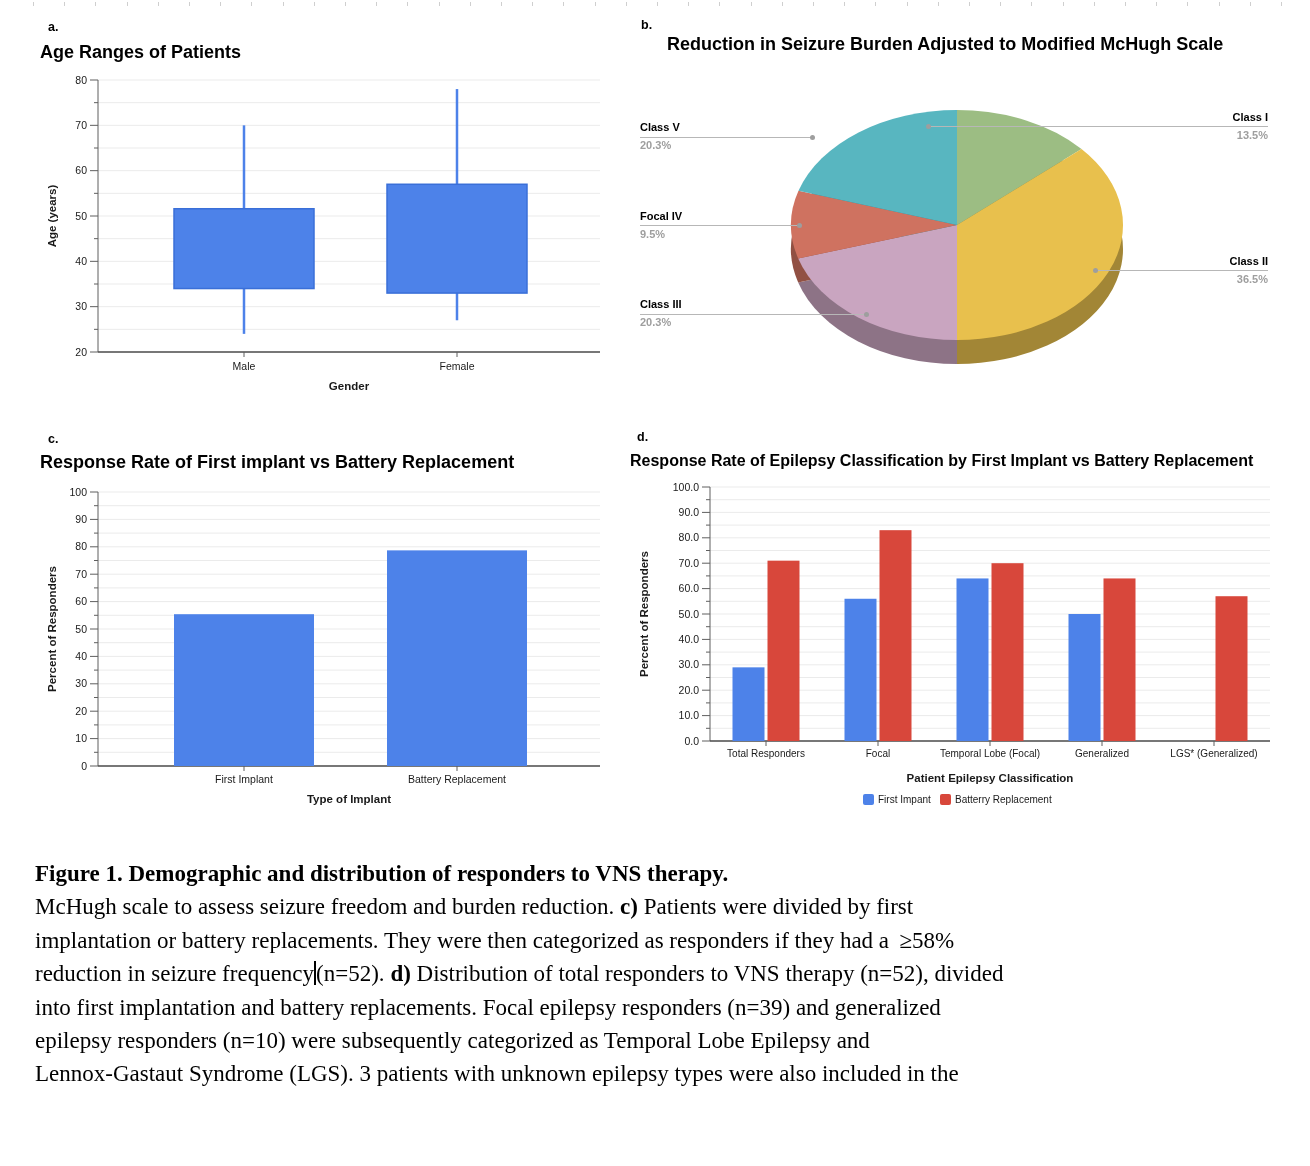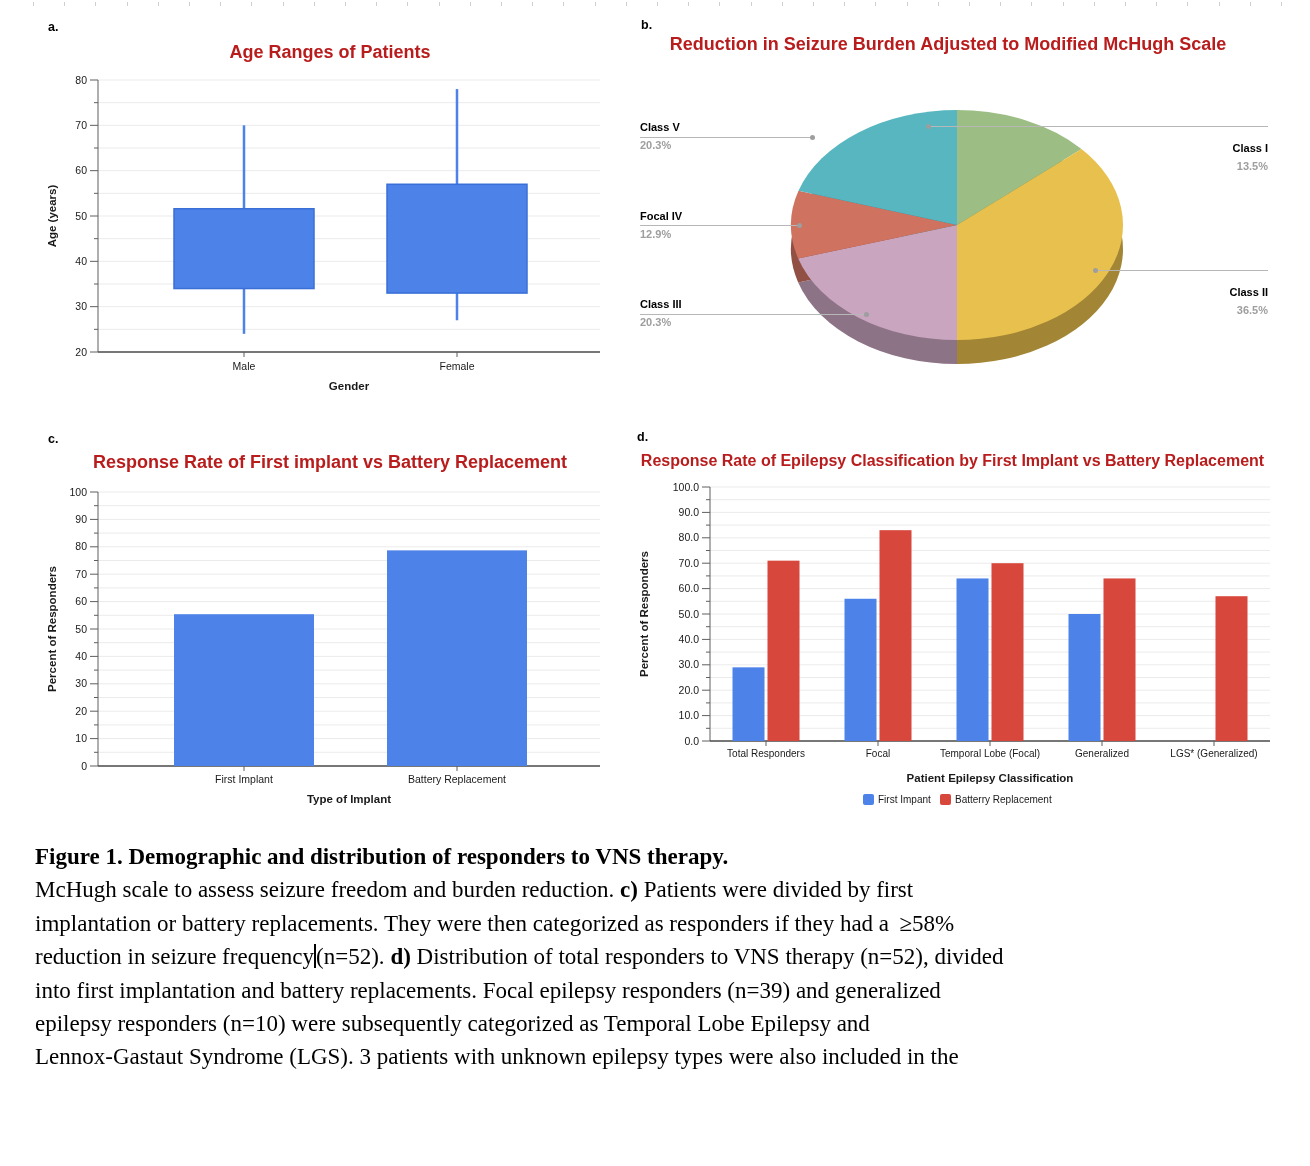--- a/index.html
+++ b/index.html
@@ -1,34 +1,34 @@
 <!DOCTYPE html>
 <html><head>
 <meta charset="utf-8">
 <style>
   html,body{margin:0;padding:0;background:#ffffff;}
   #figure{position:relative;width:1310px;height:1166px;background:#fff;overflow:hidden;
           font-family:"Liberation Sans",sans-serif;}
   .ruler-tick{position:absolute;top:2px;width:1px;height:4px;background:#cfcfcf;}
   .panel-letter{position:absolute;font-size:12.5px;font-weight:bold;color:#000;}
-  .panel-title{position:absolute;font-weight:bold;color:#b91c1c;text-align:center;}
+  .panel-title{position:absolute;font-weight:bold;color:#000000;}
   #title-a,#title-c{font-size:18px;}
   #title-b{font-size:18px;}
   #title-d{font-size:16px;}
   svg{position:absolute;}
   svg text{font-family:"Liberation Sans",sans-serif;}
   .pie-label{position:absolute;font-size:11px;font-weight:bold;line-height:15px;z-index:5;}
   .pie-label .cls{color:#000;display:block;}
   .pie-label .pct{color:#9e9e9e;display:block;margin-top:3px;}
-  .pie-label.right{text-align:right;margin-top:31px;}
+  .pie-label.right{text-align:right;}
   .leader{position:absolute;height:1px;background:#b7b7b7;z-index:4;}
   .leader-dot{position:absolute;width:5px;height:5px;border-radius:50%;background:#9e9e9e;z-index:5;}
   #caption{position:absolute;left:35px;top:840px;width:1250px;
            font-family:"Liberation Serif",serif;font-size:23px;line-height:33.4px;color:#000;}
-  .cap-title{font-weight:bold;}
+  .cap-title{font-weight:bold;margin-top:17px;}
   .cap-b{font-weight:bold;}
   .cursor{display:inline-block;width:2px;height:24px;background:#000;vertical-align:-4px;}
 </style>
 </head>
 <body>
 
 <div id="figure">
 
   <div id="ruler">
       <div class="ruler-tick" style="left: 33px;"></div>
@@ -73,21 +73,21 @@
       <div class="ruler-tick" style="left: 1249.8px;"></div>
       <div class="ruler-tick" style="left: 1281px;"></div>
     </div>
 
   <div class="panel-letter" style="left:48px;top:20px">a.</div>
   <div class="panel-letter" style="left:641px;top:18px">b.</div>
   <div class="panel-letter" style="left:48px;top:432px">c.</div>
   <div class="panel-letter" style="left:637px;top:430px">d.</div>
 
   <div class="panel-title" id="title-a" style="left:40px;top:42px;width:580px">Age Ranges of Patients</div>
-  <div class="panel-title" id="title-b" style="left:638px;top:34px;width:620px">Reduction in Seizure Burden Adjusted to Modified McHugh Scale</div>
+  <div class="panel-title" id="title-b" style="left:667px;top:34px;width:620px">Reduction in Seizure Burden Adjusted to Modified McHugh Scale</div>
   <div class="panel-title" id="title-d" style="left:630px;top:452px;width:645px">Response Rate of Epilepsy Classification by First Implant vs Battery Replacement</div>
   <div class="panel-title" id="title-c" style="left:40px;top:452px;width:580px">Response Rate of First implant vs Battery Replacement</div>
 
   <svg id="svg-a" style="left:40px;top:35px" width="580" height="375">
       <line x1="58" y1="294.3333333333333" x2="560" y2="294.3333333333333" stroke="#ebebeb" stroke-width="1"></line>
       <line x1="58" y1="271.6666666666667" x2="560" y2="271.6666666666667" stroke="#ebebeb" stroke-width="1"></line>
       <line x1="58" y1="249" x2="560" y2="249" stroke="#ebebeb" stroke-width="1"></line>
       <line x1="58" y1="226.33333333333334" x2="560" y2="226.33333333333334" stroke="#ebebeb" stroke-width="1"></line>
       <line x1="58" y1="203.66666666666666" x2="560" y2="203.66666666666666" stroke="#ebebeb" stroke-width="1"></line>
       <line x1="58" y1="181" x2="560" y2="181" stroke="#ebebeb" stroke-width="1"></line>
@@ -304,21 +304,21 @@
       <div class="leader" style="left: 1095px; width: 173px; top: 270px;"></div>
       <div class="leader-dot" style="left: 1093px; top: 268px;"></div>
       <div class="pie-label left" style="left: 640px; top: 297px;">
         <span class="cls">Class III</span>
         <span class="pct">20.3%</span>
       </div>
       <div class="leader" style="left: 640px; width: 226px; top: 314px;"></div>
       <div class="leader-dot" style="left: 864px; top: 312px;"></div>
       <div class="pie-label left" style="left: 640px; top: 209px;">
         <span class="cls">Focal IV</span>
-        <span class="pct">12.9%</span>
+        <span class="pct">9.5%</span>
       </div>
       <div class="leader" style="left: 640px; width: 159px; top: 225px;"></div>
       <div class="leader-dot" style="left: 797px; top: 223px;"></div>
       <div class="pie-label left" style="left: 640px; top: 120px;">
         <span class="cls">Class V</span>
         <span class="pct">20.3%</span>
       </div>
       <div class="leader" style="left: 640px; width: 172px; top: 137px;"></div>
       <div class="leader-dot" style="left: 810px; top: 135px;"></div>
     </div>

